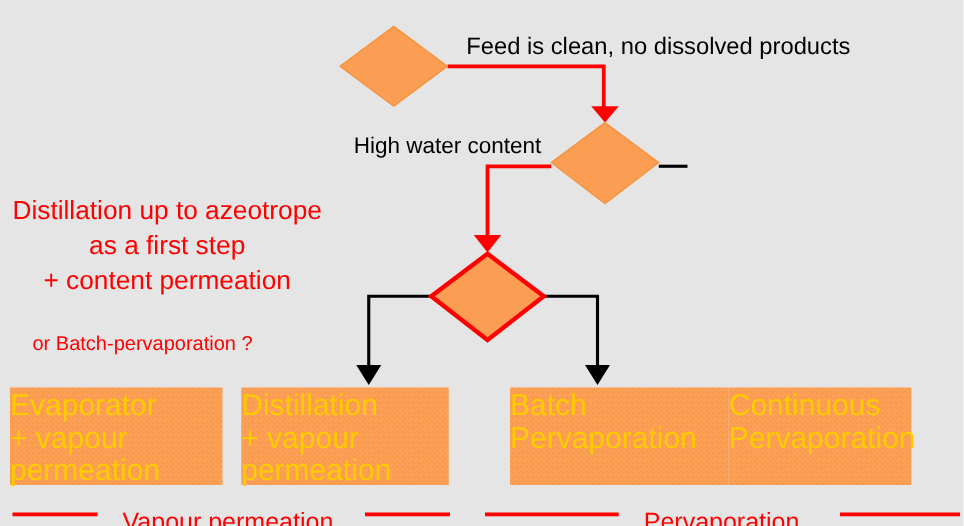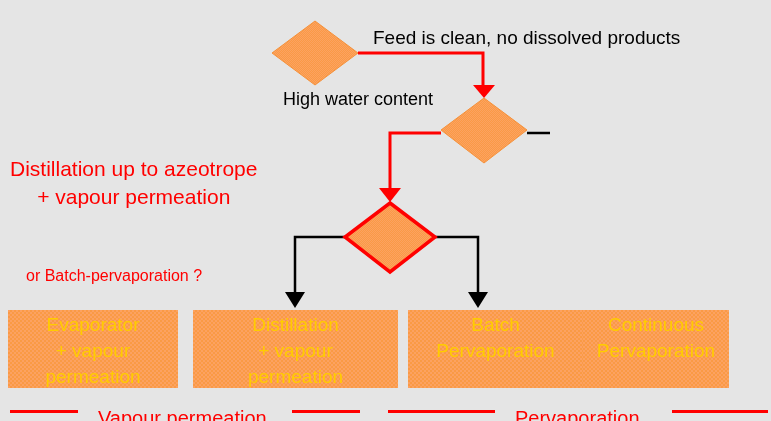--- a/index.html
+++ b/index.html
@@ -3,32 +3,32 @@
 <meta charset="utf-8">
 <style>
   html,body{margin:0;padding:0;background:#ffffff;}
   .canvas{
     position:relative;width:771px;height:421px;background:#e5e5e5;
     font-family:"Liberation Sans",sans-serif;overflow:hidden;
   }
   .abs{position:absolute;}
   svg.overlay{position:absolute;left:0;top:0;}
   .feed-label{left:373px;top:27px;color:#000000;font-size:19px;white-space:nowrap;}
-  .water-label{left:283px;top:89px;color:#000000;font-size:18px;white-space:nowrap;}
+  .water-label{left:283px;top:106px;color:#000000;font-size:18px;white-space:nowrap;}
   .note-block{left:10px;top:155px;color:#ff0000;font-size:21px;line-height:28px;white-space:nowrap;text-align:center;}
   .note-question{left:26px;top:267px;color:#ff0000;font-size:16px;white-space:nowrap;}
   .result{
     position:absolute;top:310px;height:78px;box-sizing:border-box;
     background-color:#fb9d4f;
     background:repeating-conic-gradient(#fa9a45 0% 25%, #fca261 0% 50%);
     background-size:4px 4px;
-    color:#ffcc00;font-size:19px;line-height:26px;text-align:center;padding-top:2px;
+    color:#ffcc00;font-size:24px;line-height:26px;text-align:left;padding-top:2px;
   }
   .result-1{left:8px;width:170px;}
-  .result-2{left:193px;width:205px;}
+  .result-2{left:193px;width:166px;}
   .result-3{left:408px;width:175px;}
   .result-4{left:583px;width:146px;}
   .legend-line{position:absolute;top:410px;height:3px;background:#ff0000;}
   .ll-1{left:10px;width:68px;}
   .ll-2{left:292px;width:68px;}
   .ll-3{left:388px;width:107px;}
   .ll-4{left:672px;width:96px;}
   .legend-label{position:absolute;top:407px;color:#ff0000;font-size:20px;white-space:nowrap;}
   .legend-vp{left:98px;}
   .legend-pv{left:515px;}
@@ -65,21 +65,22 @@
     <polygon points="484,98 527,130 484,163 441,130" fill="url(#dither)" stroke="#f5913a" stroke-width="1"></polygon>
     <polygon points="390,203 435,237 390,272 345,237" fill="url(#dither)" stroke="#ff0000" stroke-width="3.5"></polygon>
   </svg>
 
   <div class="abs feed-label">Feed is clean, no dissolved products</div>
 
   <div class="abs water-label">High water content</div>
 
   <div class="abs note-block">
     <div>Distillation up to azeotrope</div>
-    <div>+ vapour permeation</div>
+    <div>as a first step</div>
+    <div>+ content permeation</div>
   </div>
   <div class="abs note-question">or Batch-pervaporation ?</div>
 
   <div class="result result-1">
     <div>Evaporator</div>
     <div>+ vapour</div>
     <div>permeation</div>
   </div>
   <div class="result result-2">
     <div>Distillation</div>

